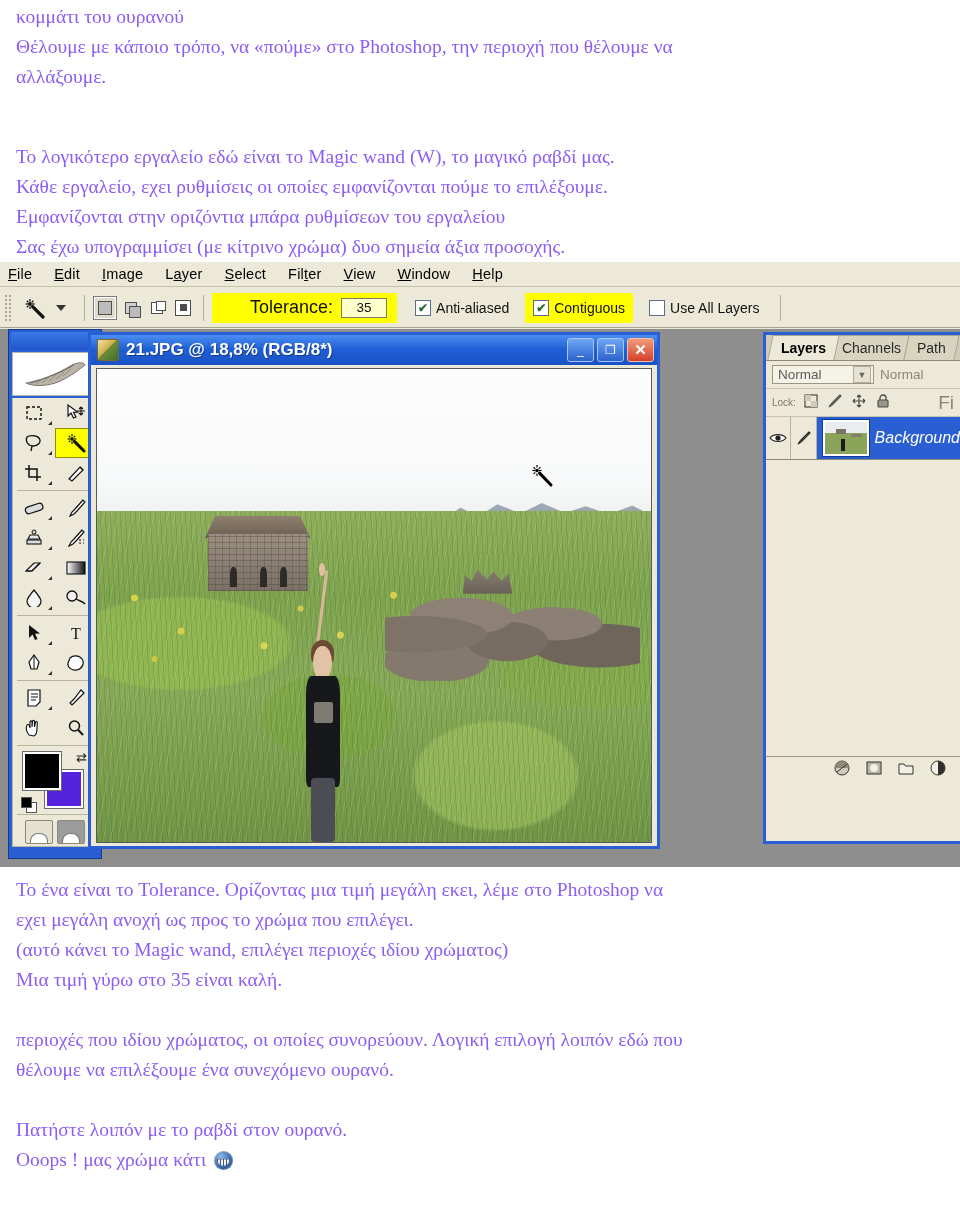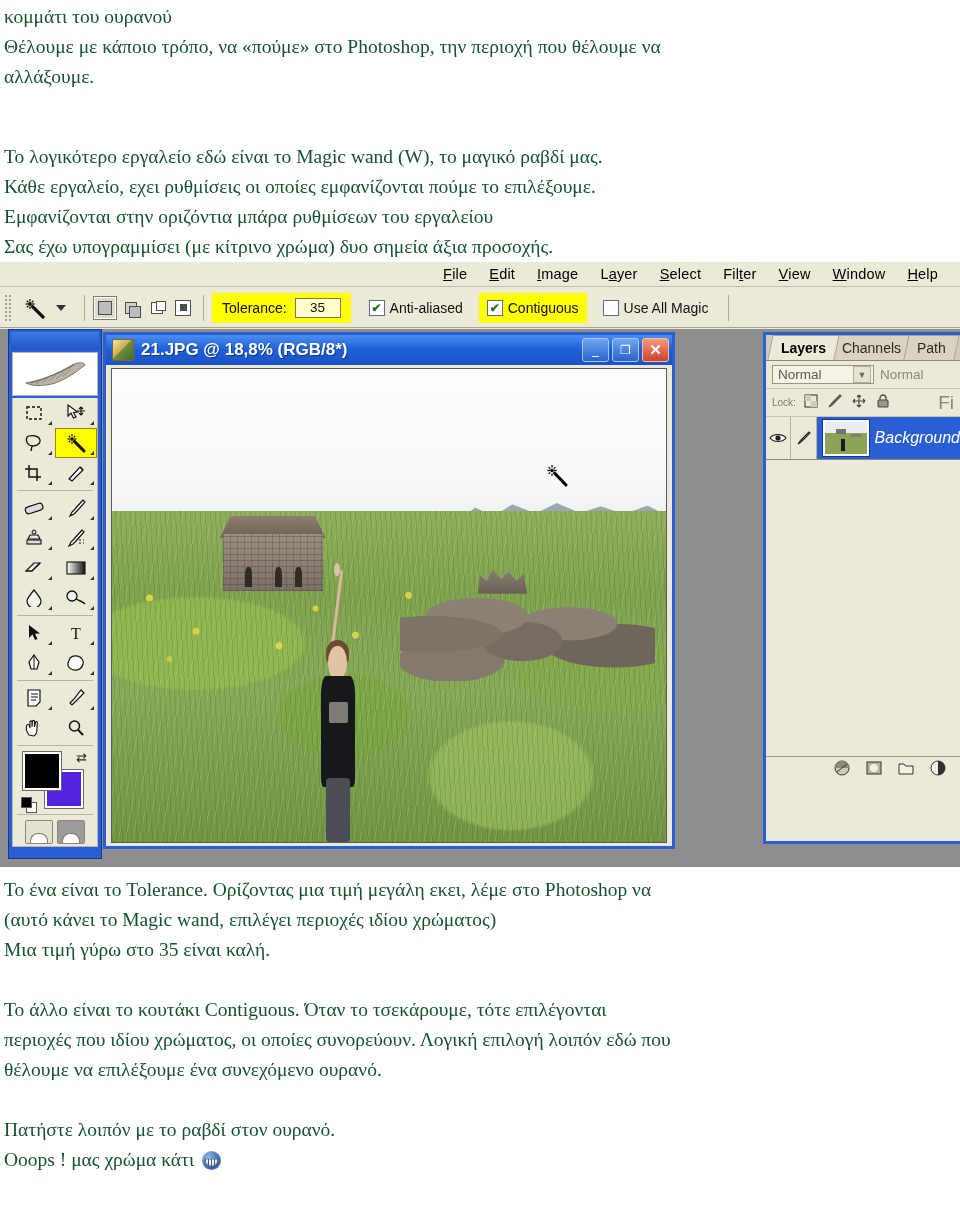--- a/index.html
+++ b/index.html
@@ -8,22 +8,22 @@
     background:#ffffff;
     font-family:"Liberation Serif", serif;
     overflow:hidden;
     position:relative;
   }
   
   .doc-text{
     font-family:"Liberation Serif", serif;
     font-size:19.5px;
     line-height:30px;
-    color:#14532d;
-    padding-left:4px;
+    color:#8b5cf6;
+    padding-left:16px;
   }
   .para{margin:0;}
   .spacer-lg{height:50px;}
   .spacer-md{height:30px;}
 
   .top-block{padding-top:2px;}
 
   
   .ps-shot{
     position:relative;
@@ -32,21 +32,21 @@
     background:#ece9d8;
     overflow:hidden;
     font-family:"Liberation Sans", sans-serif;
   }
   
   .ps-menubar{
     position:absolute;left:0;top:0;width:960px;height:25px;
     background:#ece9d8;
     border-bottom:1px solid #c3c0ad;
     display:flex;align-items:center;
-    padding-left:8px;box-sizing:border-box;justify-content:flex-end;
+    padding-left:8px;box-sizing:border-box;
   }
   .menu-item{
     font-size:14.5px;color:#000;
     margin-right:22px;
     letter-spacing:.2px;
     white-space:nowrap;
     font-family:"Liberation Sans", sans-serif;
   }
   .menu-item .acc{text-decoration:underline;}
 
@@ -83,21 +83,21 @@
   .sq{width:12px;height:12px;border:1.5px solid #4d4d4d;background:#bcbcbc;}
   .sq2{width:10px;height:10px;border:1.5px solid #4d4d4d;background:#cfcfcf;position:relative;}
   .sq2:after{content:"";position:absolute;left:3px;top:3px;width:10px;height:10px;border:1.5px solid #4d4d4d;background:#bcbcbc;}
   .sq3{width:10px;height:10px;border:1.5px solid #4d4d4d;background:#fff;position:relative;}
   .sq3:after{content:"";position:absolute;left:4px;top:-2px;width:8px;height:8px;border:1.5px solid #4d4d4d;background:#fff;}
   .sq4{width:14px;height:14px;border:1.5px solid #4d4d4d;background:#fff;display:flex;align-items:center;justify-content:center;}
   .sq4 i{display:block;width:7px;height:7px;background:#4d4d4d;}
 
   .hl-yellow{background:#ffff00;}
   .tol-wrap{display:flex;align-items:center;padding:4px 10px;gap:8px;height:30px;box-sizing:border-box;}
-  .tol-label{font-size:14px;color:#111;font-family:"Liberation Sans", sans-serif;}
+  .tol-label{font-size:18px;color:#111;font-family:"Liberation Sans", sans-serif;margin-left:28px;}
   .tol-input{
     width:44px;height:18px;background:#ffffcc;border:1px solid #7b7b5e;
     display:flex;align-items:center;justify-content:center;
     font-size:13.5px;color:#111;
   }
   .cb-wrap{display:flex;align-items:center;gap:5px;padding:5px 8px;height:30px;box-sizing:border-box;}
   .cbx{
     width:14px;height:14px;background:#fff;border:1px solid #5b6d8f;
     display:flex;align-items:center;justify-content:center;
     font-size:12px;color:#2d6a2d;line-height:1;font-weight:bold;
@@ -145,21 +145,21 @@
   .sw-default{position:absolute;left:0px;bottom:0px;width:15px;height:15px;}
   .sw-default .a{position:absolute;left:0;top:0;width:9px;height:9px;background:#000;border:1px solid #555;}
   .sw-default .b{position:absolute;left:5px;top:5px;width:9px;height:9px;background:#fff;border:1px solid #555;}
   .tb-modes{display:flex;gap:4px;justify-content:center;padding-top:3px;}
   .tb-mode{width:26px;height:22px;border:1px solid #8c8878;background:#e5e1cf;border-radius:2px;display:flex;align-items:end;justify-content:center;overflow:hidden;}
   .tb-mode .half{width:16px;height:9px;background:#fff;border:1px solid #777;border-bottom:none;border-radius:8px 8px 0 0;}
   .tb-mode.dark{background:#9c9c9c;}
 
   
   .docwin{
-    position:absolute;left:103px;top:3px;width:572px;height:517px;
+    position:absolute;left:88px;top:3px;width:572px;height:517px;
     border:3px solid #2a5fd4;
     background:#ece9d8;
     box-sizing:border-box;
   }
   .docwin-title{
     height:30px;background:linear-gradient(180deg,#4b8ef2 0%,#1f5fd6 48%,#1a52c4 100%);
     display:flex;align-items:center;padding:0 3px 0 6px;box-sizing:border-box;
   }
   .docwin-icon{
     width:20px;height:20px;margin-right:7px;border-radius:2px;
@@ -438,21 +438,21 @@
       <div class="cb-label">Anti-aliased</div>
     </div>
 
     <div class="cb-wrap hl-yellow" style="margin-left:8px;">
       <div class="cbx">✔</div>
       <div class="cb-label">Contiguous</div>
     </div>
 
     <div class="cb-wrap" style="margin-left:8px;">
       <div class="cbx off">✔</div>
-      <div class="cb-label">Use All Magic</div>
+      <div class="cb-label">Use All Layers</div>
     </div>
 
     <div class="opt-sep" style="margin-left:12px;"></div>
   </div>
 
   <div class="ps-work">
 
     <div class="toolbox">
       <div class="tb-titlebar"></div>
       <div class="tb-logo">
@@ -786,24 +786,24 @@
             </svg>
         </span>
       </div>
     </div>
 
   </div>
 </div>
 
 <div class="doc-text bottom-block">
   <p class="para">Το ένα είναι το Tolerance. Ορίζοντας μια τιμή μεγάλη εκει, λέμε στο Photoshop να</p>
+  <p class="para">εχει μεγάλη ανοχή ως προς το χρώμα που επιλέγει.</p>
   <p class="para">(αυτό κάνει το Magic wand, επιλέγει περιοχές ιδίου χρώματος)</p>
   <p class="para">Μια τιμή γύρω στο 35 είναι καλή.</p>
   <div class="spacer-md"></div>
-  <p class="para">Το άλλο είναι το κουτάκι Contiguous. Όταν το τσεκάρουμε, τότε επιλέγονται</p>
   <p class="para">περιοχές που ιδίου χρώματος, οι οποίες συνορεύουν. Λογική επιλογή λοιπόν εδώ που</p>
   <p class="para">θέλουμε να επιλέξουμε ένα συνεχόμενο ουρανό.</p>
   <div class="spacer-md"></div>
   <p class="para">Πατήστε λοιπόν με το ραβδί στον ουρανό.</p>
   <p class="para">
     <span>Οοops ! μας χρώμα κάτι</span><span class="emoji"></span>
   </p>
 </div>
 
 </body></html>

